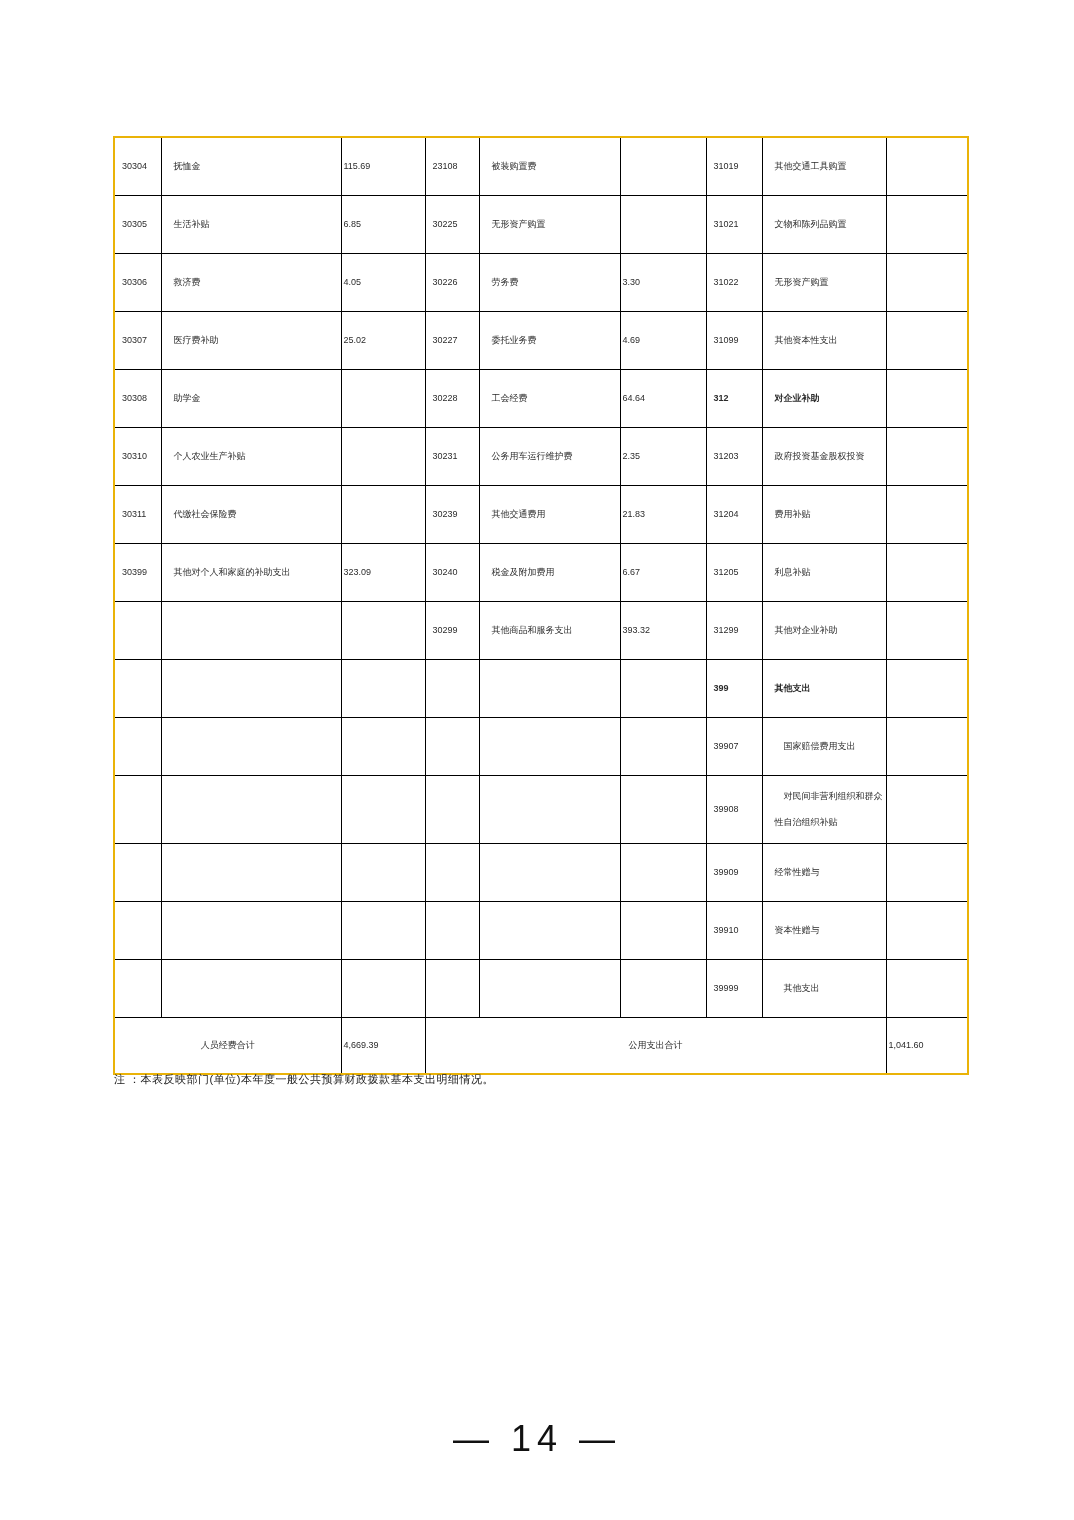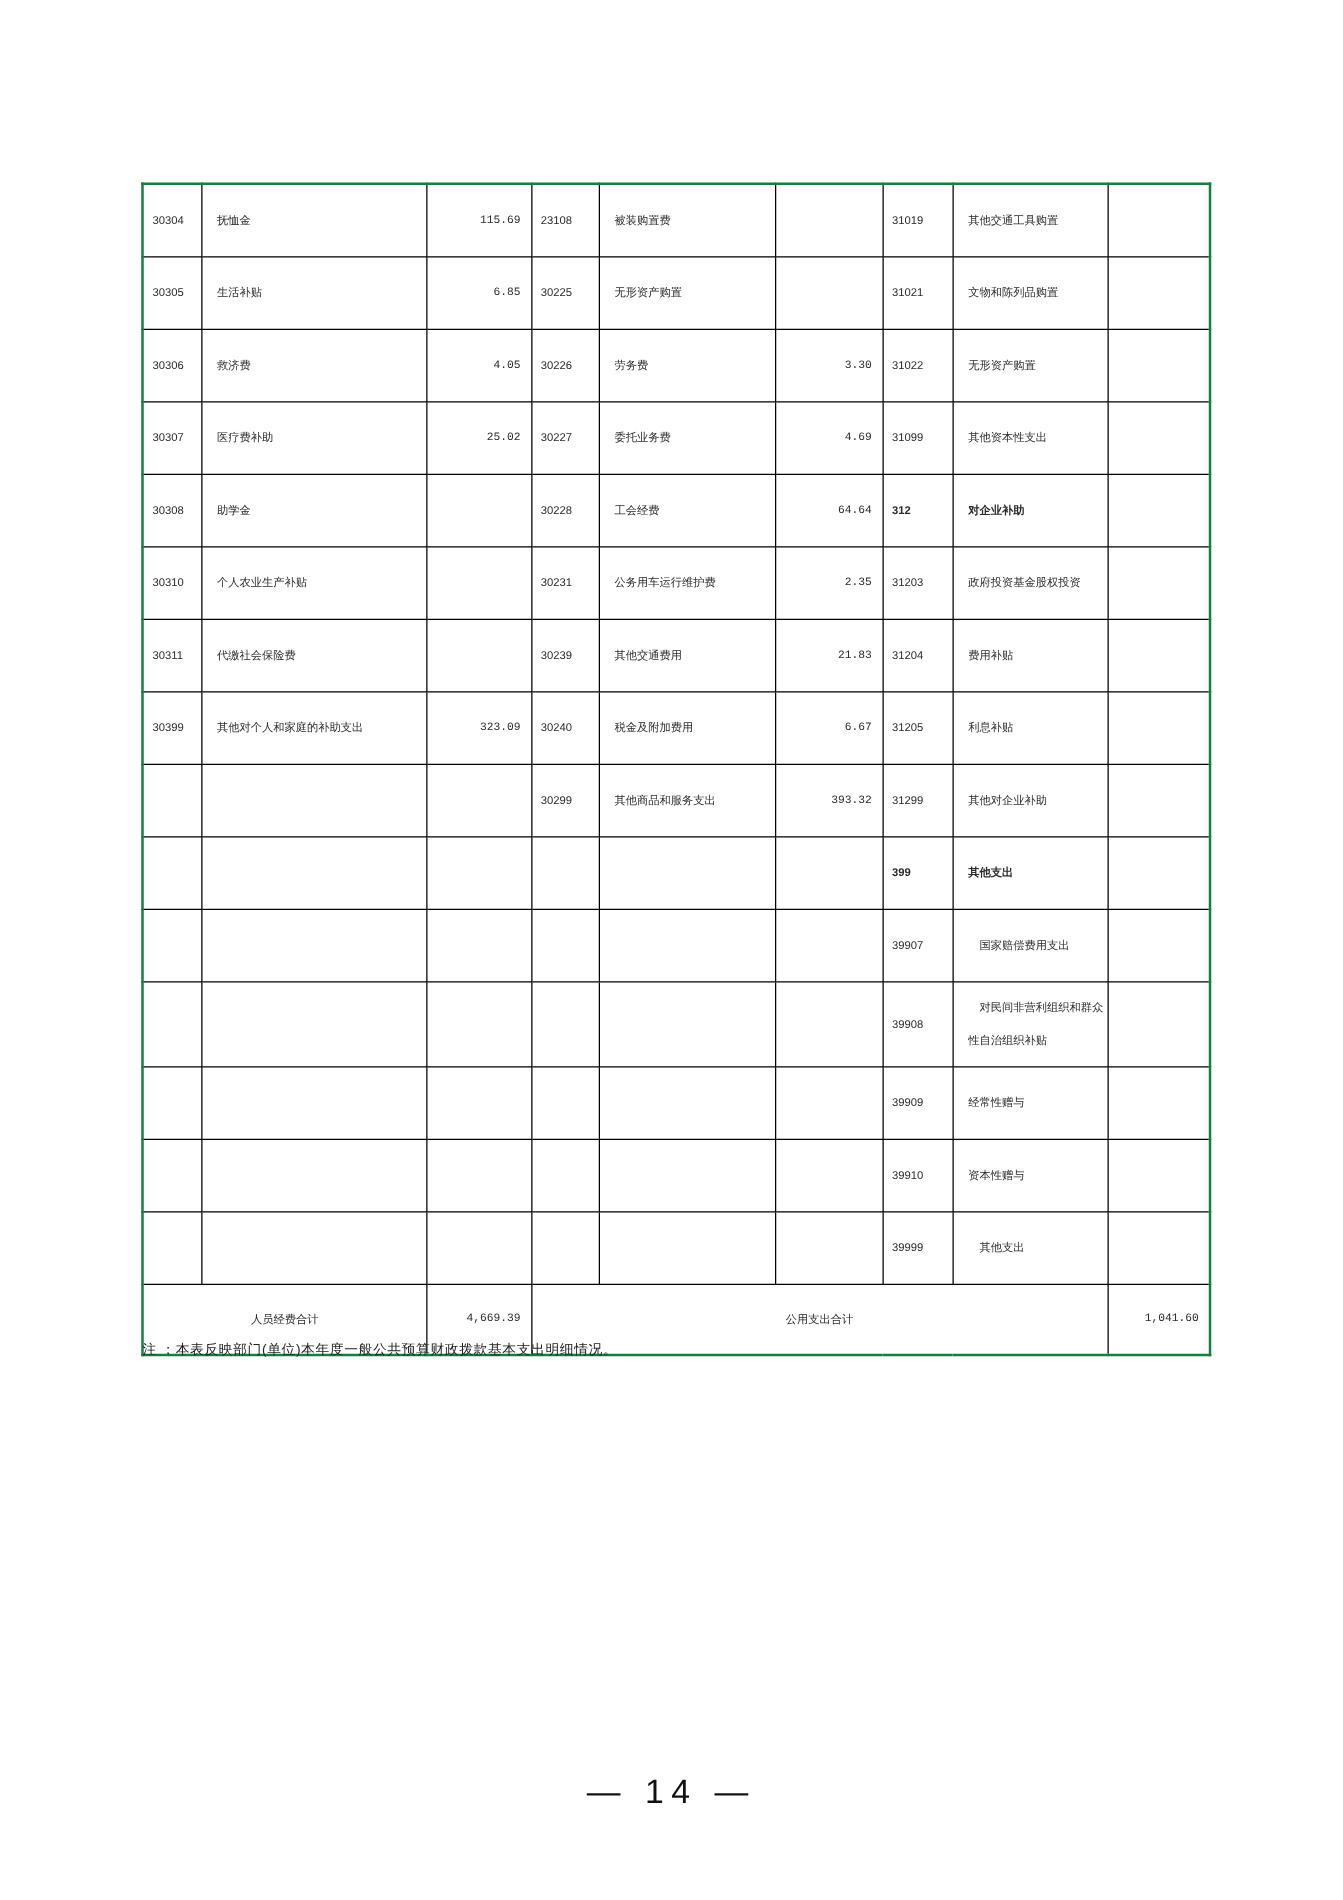--- a/index.html
+++ b/index.html
@@ -8,58 +8,58 @@
     width: 1074px;
     height: 1520px;
     background: #ffffff;
     font-family: "Liberation Sans", "DejaVu Sans", sans-serif;
     color: #2b2b2b;
     overflow: hidden;
   }
   table.budget {
     position: absolute;
     left: 113px;
-    top: 146px;
+    top: 136px;
     width: 854px;
     border-collapse: collapse;
     table-layout: fixed;
-    border: 2px solid #15803d;
+    border: 2px solid #eab308;
   }
   table.budget td {
     border: 1px solid #000;
     font-size: 9px;
     color: #2b2b2b;
     vertical-align: middle;
     overflow: hidden;
     word-break: break-all;
   }
   tr.row      { height: 58px; }
   tr.row.tall { height: 68px; }
   tr.frow     { height: 57px; }
   td.code { text-align: left;  padding: 0 2px 0 7px; }
   td.name { text-align: left;  padding: 0 3px 0 12px; line-height: 26px; }
-  td.amt  { text-align: right; padding: 0 8px 0 2px; font-family: Liberation Mono, monospace; }
+  td.amt  { text-align: left; padding: 0 8px 0 2px; }
   td.bold { font-weight: bold; }
   td.indent { text-indent: 1em; }
   td.flabel { text-align: center; padding: 0; }
   .note {
     position: absolute;
     left: 114px;
     top: 1072px;
     font-size: 11px;
     color: #222;
     letter-spacing: 0.5px;
   }
   .pageno {
     position: absolute;
     left: 0;
     top: 1418px;
     width: 1074px;
     text-align: center;
-    font-size: 27px;
+    font-size: 36px;
     color: #111;
     letter-spacing: 6px;
   }
 </style>
 </head>
 <body>
 
 <div class="sheet">
 
   <table class="budget">

